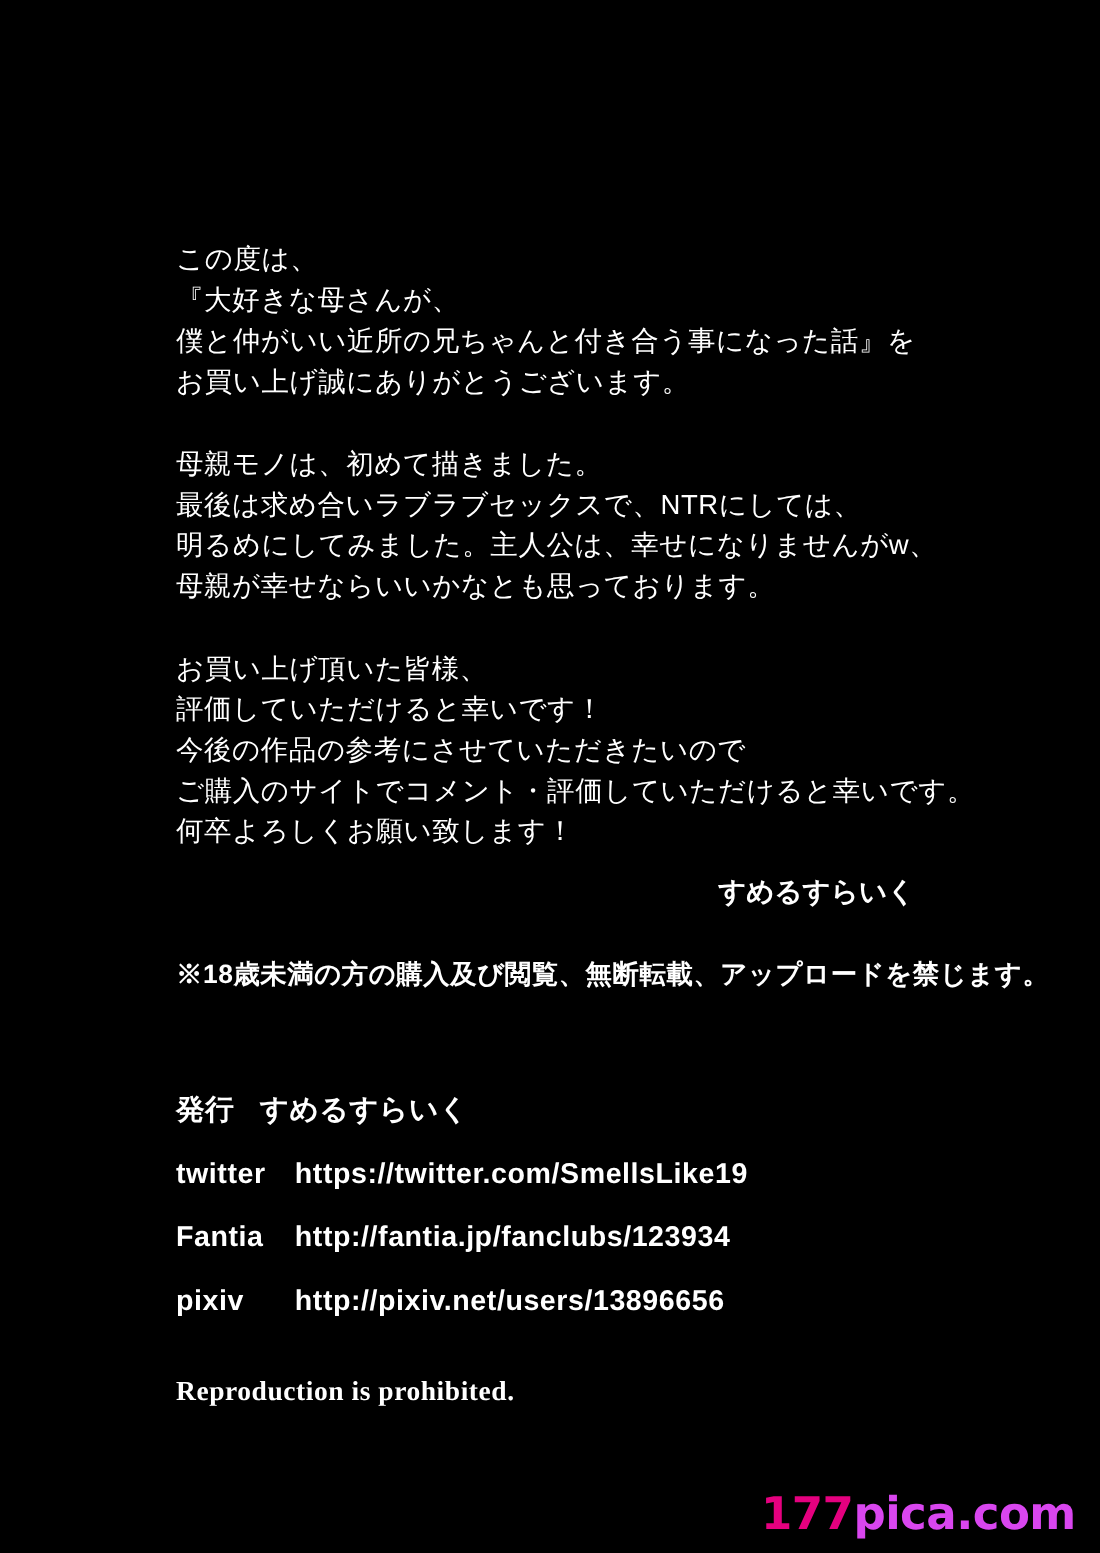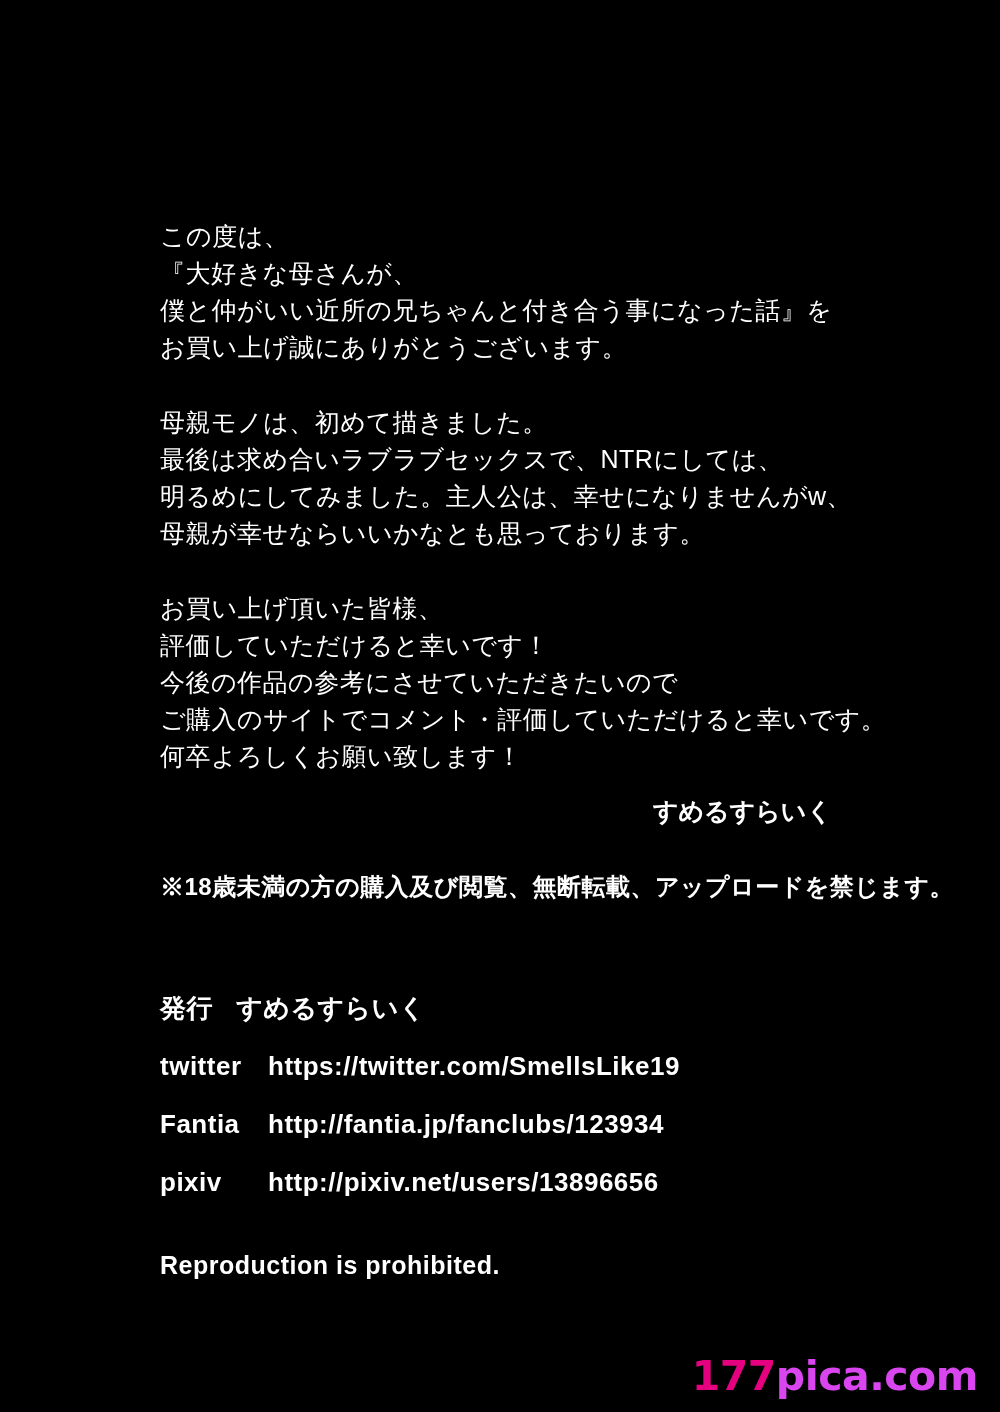--- a/index.html
+++ b/index.html
@@ -68,20 +68,21 @@
   .links .line .label {
     display: inline-block;
     min-width: 108px;
   }
   .repro {
     margin-top: 46px;
   }
   .repro .line {
     font-size: 25px;
     font-weight: bold;
+    font-family: Liberation Serif, serif;
   }
   .watermark {
     position: absolute;
     right: 22px;
     bottom: 12px;
     font-size: 41px;
     font-weight: bold;
     letter-spacing: -0.5px;
     font-family: "DejaVu Sans", sans-serif;
   }

